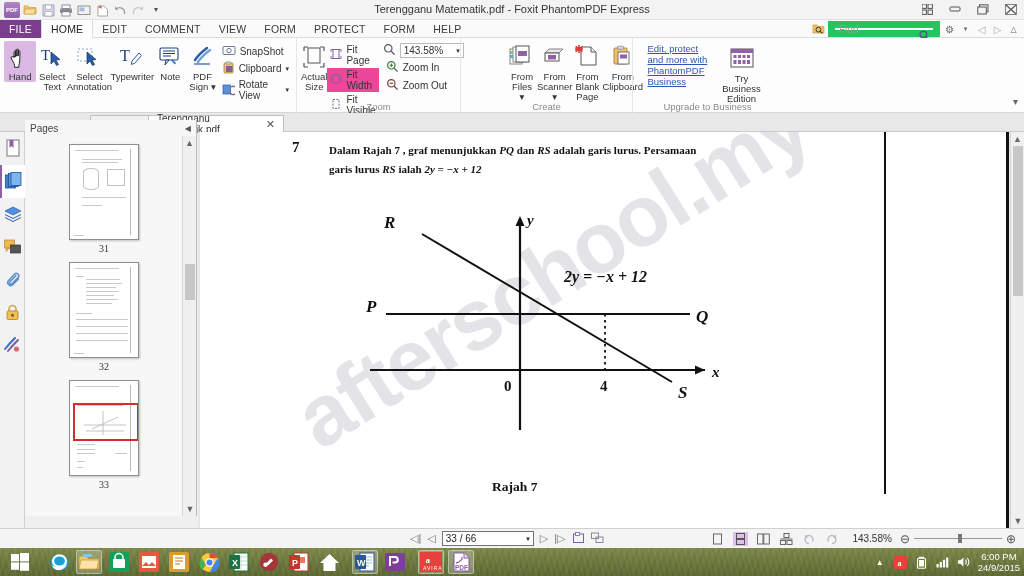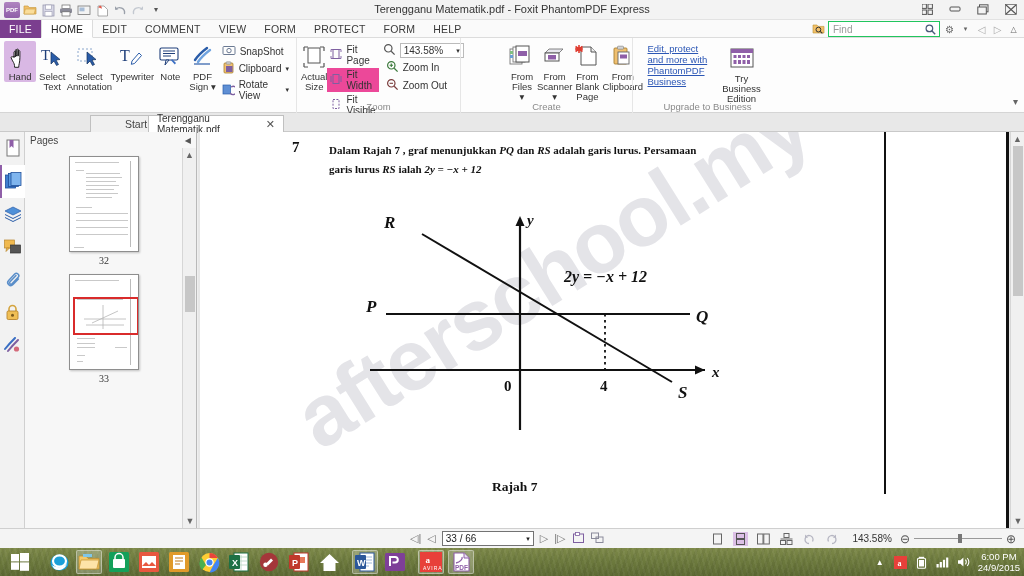--- a/index.html
+++ b/index.html
@@ -38,21 +38,21 @@
   }
   .menu-items { display: flex; height: 18px; align-items: stretch; }
   .mi {
     padding: 0 9px; display: flex; align-items: center;
     font-size: 10.5px; color: #3a3a3a; letter-spacing: .2px; cursor: default;
   }
   .mi.file { background: #7b3e8f; color: #fff; font-weight: normal; }
   .mi.active { background: #fff; border-left:1px solid #dcdcdc; border-right:1px solid #dcdcdc; border-bottom:1px solid #fff; color:#222; }
   .findwrap { position:absolute; right: 4px; top: 1px; display:flex; align-items:center; gap:3px;}
   .findbox {
-    width: 112px; height: 16px; background: #fff; border: 1px solid #22c55e;
+    width: 112px; height: 16px; background: #fff; border: 7px solid #22c55e;
     display:flex; align-items:center; padding: 0 4px; font-size: 10px; color:#9a9a9a;
     position: relative;
   }
   .findbox .mag { position:absolute; right:3px; top:2px; color:#555; font-size:10px;}
   .smicon { width:13px; height:13px; display:flex;align-items:center;justify-content:center;color:#666;font-size:10px;}
 
   
   .ribbon {
     position: absolute; top: 38px; left: 0; width: 1024px; height: 75px;
     background: #fdfdfd; border-bottom: 1px solid #d5d5d5;
@@ -96,21 +96,21 @@
   
   .rail {
     position:absolute; top:132px; left:0; width:25px; height:396px;
     background:#f2f2f2; border-right:1px solid #d0d0d0;
   }
   .rail-item { width:25px; height:33px; display:flex; align-items:center; justify-content:center; }
   .rail-item.sel { background:#fff; border-left:2px solid #8f5fa8; }
 
   
   .pages-panel {
-    position:absolute; top:132px; left:25px; width:172px; height:396px;
+    position:absolute; top:120px; left:25px; width:172px; height:396px;
     background:#f7f7f7; border-right:1px solid #b9b9b9;
   }
   .pages-hdr { height:16px; display:flex; align-items:center; justify-content:space-between; padding:0 5px; font-size:10px; color:#444;}
   .thumbs { position:absolute; top:16px; left:0; width:158px; height:380px; overflow:hidden;}
   .thumb-wrap { display:flex; flex-direction:column; align-items:center; margin-top:8px;}
   .thumb {
     width:70px; height:96px; background:#fff; border:1px solid #8e8e8e;
     box-shadow: 1px 1px 2px rgba(0,0,0,.22); position:relative; overflow:hidden;
   }
   .thumb .ln { position:absolute; background:#c9c9c9; height:1px; }
@@ -644,20 +644,34 @@
   <div class="pages-panel">
     <div class="pages-hdr">
       <span>Pages</span>
       <span style="font-size:8px;color:#555;">◀</span>
     </div>
     <div class="thumbs">
       <div class="thumb-wrap">
         <div class="thumb">
           <div class="rule"></div>
           <div class="ln" style="left:5px;top:5px;width:44px;"></div>
+          <div class="ln" style="left:12px;top:14px;width:40px;"></div>
+          <div class="ln" style="left:12px;top:17px;width:36px;"></div>
+          <div style="position:absolute;left:13px;top:23px;width:16px;height:22px;border:1px solid #c2c2c2;border-radius:7px/4px;"></div>
+          <div style="position:absolute;left:37px;top:24px;width:18px;height:17px;border:1px solid #c2c2c2;"></div>
+          <div class="ln" style="left:12px;top:52px;width:44px;"></div>
+          <div class="ln" style="left:12px;top:60px;width:20px;"></div>
+          <div class="ln" style="left:4px;top:90px;width:10px;"></div>
+        </div>
+        <div class="thumb-num">31</div>
+      </div>
+      <div class="thumb-wrap">
+        <div class="thumb">
+          <div class="rule"></div>
+          <div class="ln" style="left:5px;top:5px;width:44px;"></div>
           <div class="ln" style="left:6px;top:13px;width:8px;"></div>
           <div class="ln" style="left:16px;top:16px;width:34px;"></div>
           <div class="ln" style="left:16px;top:20px;width:36px;"></div>
           <div class="ln" style="left:16px;top:24px;width:30px;"></div>
           <div class="ln" style="left:16px;top:28px;width:33px;"></div>
           <div class="ln" style="left:16px;top:32px;width:28px;"></div>
           <div class="ln" style="left:16px;top:36px;width:32px;"></div>
           <div class="ln" style="left:16px;top:40px;width:26px;"></div>
           <div class="ln" style="left:6px;top:50px;width:16px;"></div>
           <div class="ln" style="left:6px;top:56px;width:52px;"></div>

